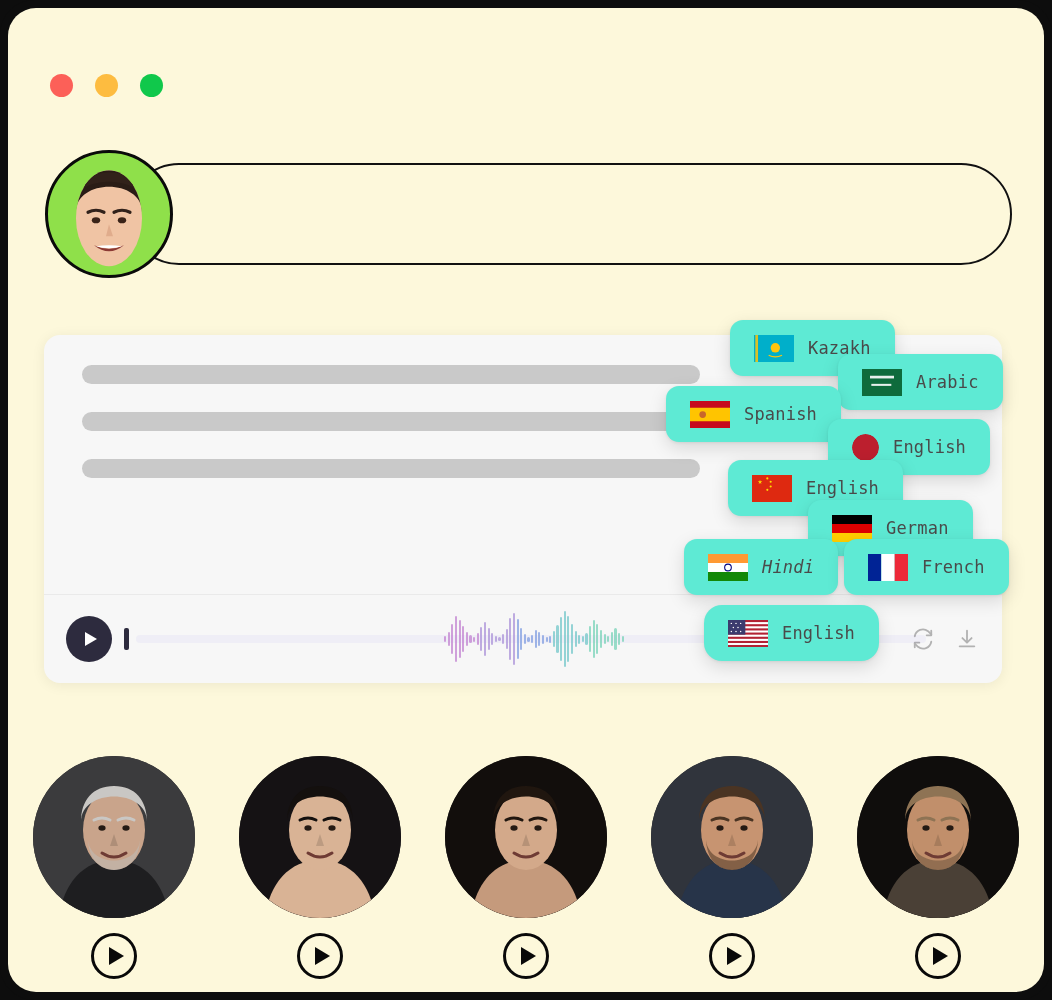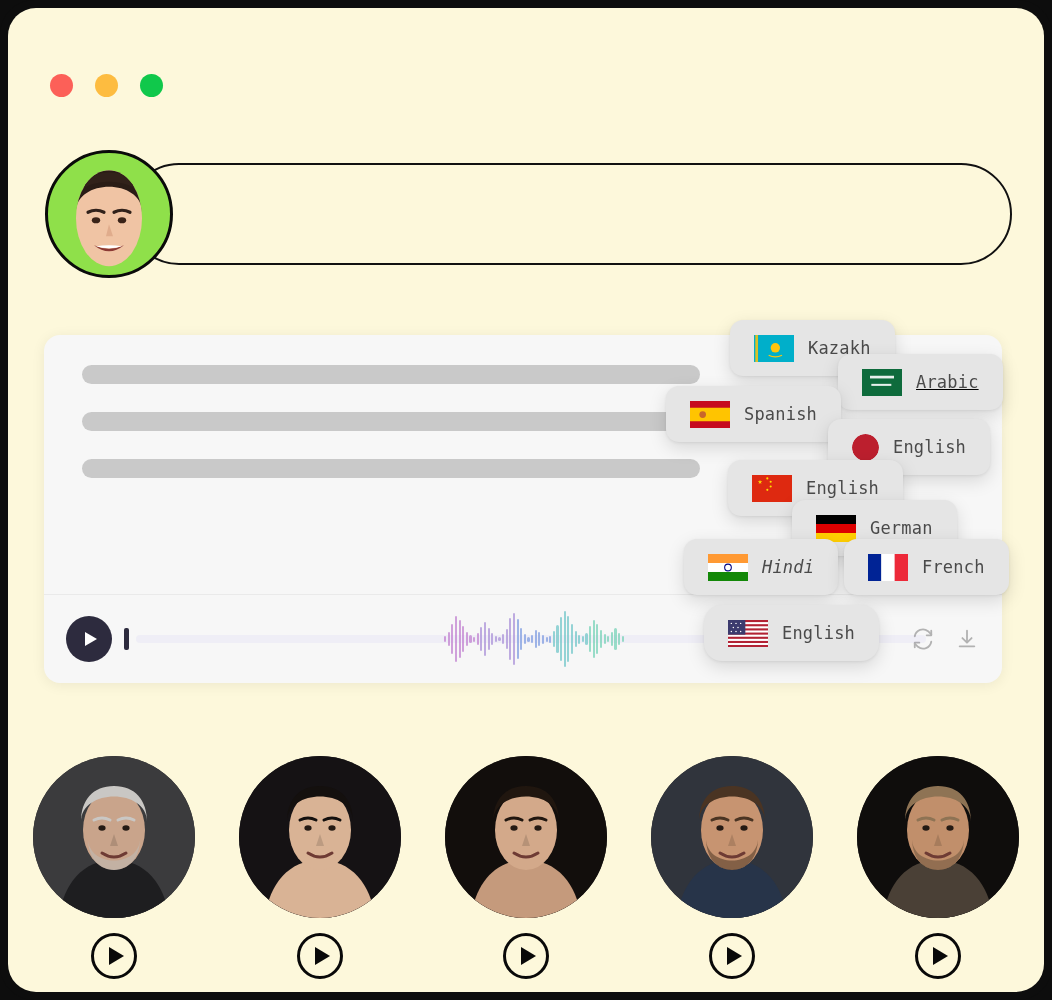--- a/index.html
+++ b/index.html
@@ -173,21 +173,21 @@
     display: flex; gap: 22px; align-items: center;
   }
   .pa-icon { width: 22px; height: 22px; opacity: 0.42; }
 
   
   .chip {
     position: absolute;
     display: flex;
     align-items: center;
     gap: 14px;
-    background: #e5e5e5;
+    background: #5eead4;
     border-radius: 13px;
     padding: 0 24px;
     height: 56px;
     box-shadow: 0 6px 18px rgba(0,0,0,0.13), 0 1px 3px rgba(0,0,0,0.07);
     z-index: 20;
   }
   .chip .label {
     font-family: "DejaVu Sans Mono", monospace;
     font-size: 17px;
     color: #4A4A4A;
@@ -353,21 +353,21 @@
     <div id="chip-layer">
         <div class="chip" style="left: 722px; top: 312px; z-index: 20;">
           <svg class="flag" viewBox="0 0 60 40" preserveAspectRatio="none">
             <rect width="60" height="40" fill="#00AFCA"></rect>
             <circle cx="32" cy="19" r="7" fill="#FEC50C"></circle>
             <path d="M22 30 q10 5 20 0" stroke="#FEC50C" stroke-width="2" fill="none"></path>
             <rect x="2" y="0" width="4" height="40" fill="#FEC50C" opacity="0.85"></rect>
           </svg>
           <span class="label">Kazakh</span>
         </div>
-        <div class="chip" style="left: 830px; top: 346px; z-index: 21; text-decoration: underline;">
+        <div class="chip" style="left: 830px; top: 346px; z-index: 21;">
           <svg class="flag" viewBox="0 0 60 40" preserveAspectRatio="none">
             <rect width="60" height="40" fill="#0E6B3C"></rect>
             <rect x="12" y="10" width="36" height="4" fill="#fff" opacity="0.9"></rect>
             <rect x="14" y="22" width="30" height="3" fill="#fff" opacity="0.9"></rect>
           </svg>
           <span class="label">Arabic</span>
         </div>
         <div class="chip" style="left: 658px; top: 378px; z-index: 22;">
           <svg class="flag" viewBox="0 0 60 40" preserveAspectRatio="none">
             <rect width="60" height="40" fill="#C60B1E"></rect>
@@ -386,21 +386,21 @@
           <svg class="flag" viewBox="0 0 60 40" preserveAspectRatio="none">
             <rect width="60" height="40" fill="#DE2910"></rect>
             <path d="M12 7 l2.2 6.4 -5.5-4 6.8 0 -5.5 4z" fill="#FFDE00"></path>
             <circle cx="23" cy="5" r="1.6" fill="#FFDE00"></circle>
             <circle cx="28" cy="10" r="1.6" fill="#FFDE00"></circle>
             <circle cx="28" cy="17" r="1.6" fill="#FFDE00"></circle>
             <circle cx="23" cy="22" r="1.6" fill="#FFDE00"></circle>
           </svg>
           <span class="label">English</span>
         </div>
-        <div class="chip" style="left: 784px; top: 492px; z-index: 25;">
+        <div class="chip" style="left: 800px; top: 492px; z-index: 25;">
           <svg class="flag" viewBox="0 0 60 40" preserveAspectRatio="none">
             <rect width="60" height="13.33" y="0" fill="#000"></rect>
             <rect width="60" height="13.33" y="13.33" fill="#DD0000"></rect>
             <rect width="60" height="13.34" y="26.66" fill="#FFCE00"></rect>
           </svg>
           <span class="label">German</span>
         </div>
         <div class="chip" style="left: 676px; top: 531px; z-index: 26; font-style: italic;">
           <svg class="flag" viewBox="0 0 60 40" preserveAspectRatio="none">
             <rect width="60" height="13.33" y="0" fill="#FF9933"></rect>

